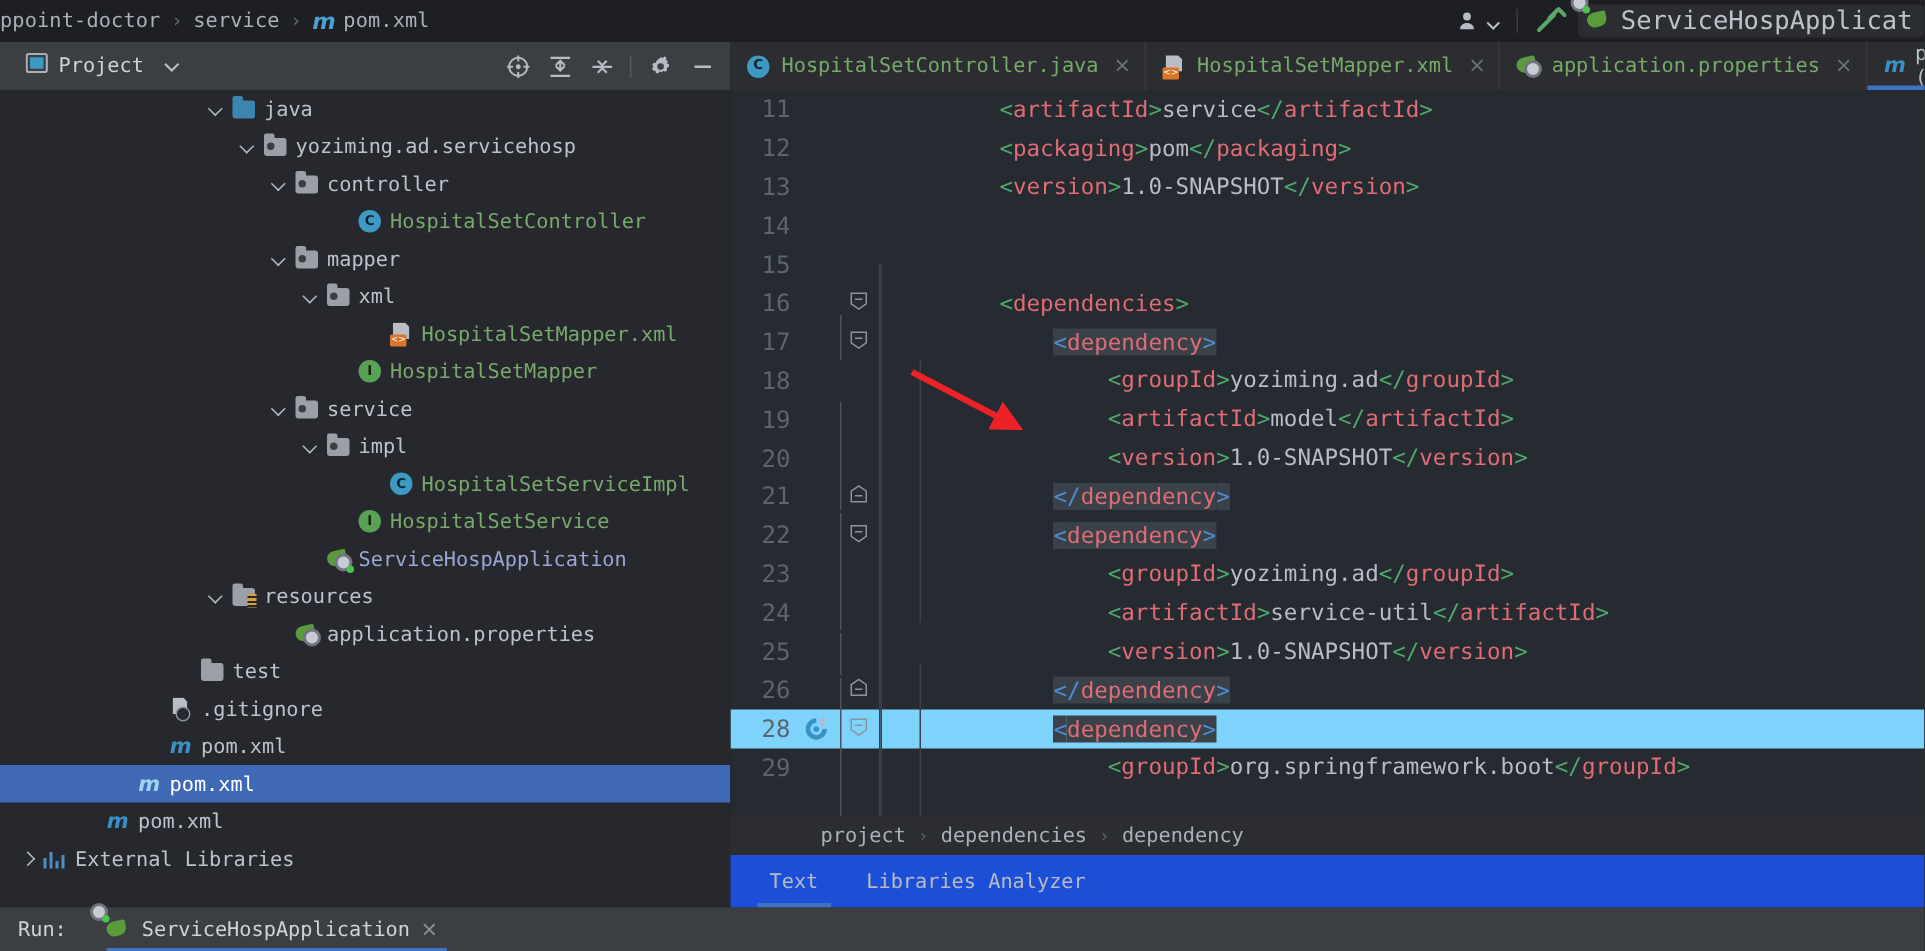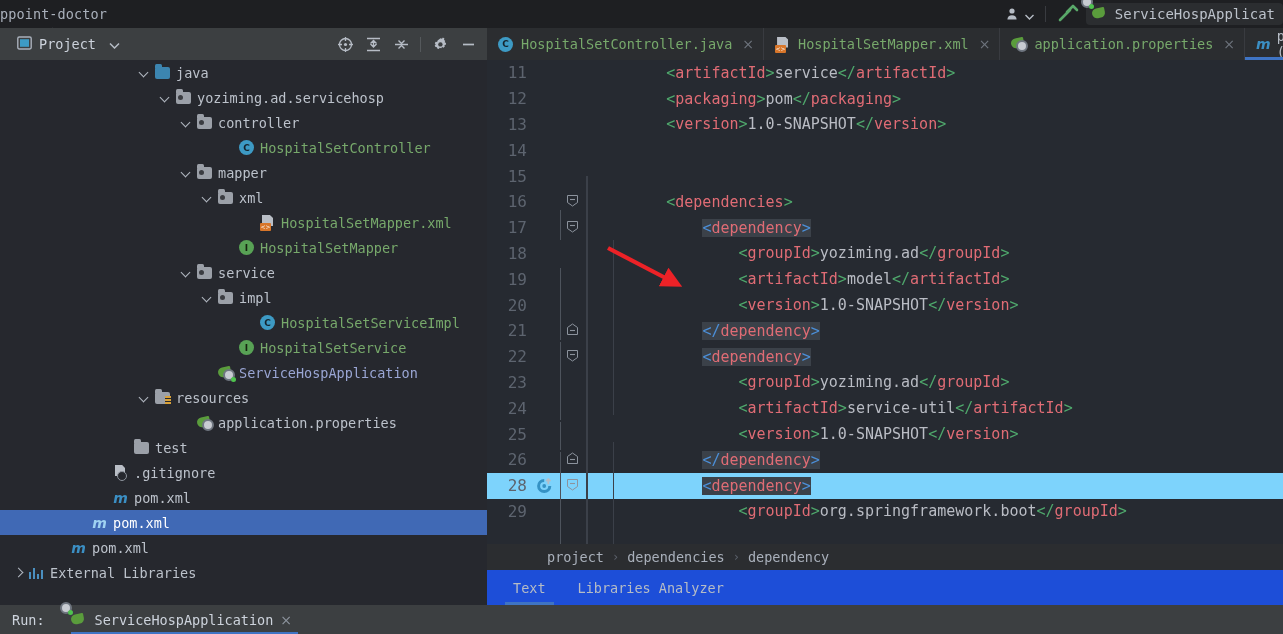--- a/index.html
+++ b/index.html
@@ -9,37 +9,37 @@
     font-family: "DejaVu Sans Mono", "Liberation Mono", monospace;
     overflow: hidden;
   }
   #app { position: relative; width: 1283px; height: 634px; }
 
   
   .topbar {
     position: absolute; left: 0; top: 0; width: 1283px; height: 28px;
     background: #1e1f22; display: flex; align-items: center;
   }
-  .crumbs { display: flex; align-items: center; height: 16px; padding-left: 0px; flex-direction: column; }
+  .crumbs { display: flex; align-items: center; height: 16px; padding-left: 0px; }
   .crumb { color: #a9b0bb; font-size: 13.5px; letter-spacing: .1px; }
   .crumb-sep { color: #5e6570; font-size: 13px; margin: 0 7px; }
   .mvn-ico {
     color: #4a9fd4; font-style: italic; font-weight: 700;
     font-size: 15px; font-family: "DejaVu Sans", sans-serif; margin-right: 5px;
   }
   .topbar-right {
     position: absolute; right: 0; top: 0; height: 28px;
     display: flex; align-items: center;
   }
   .tb-btn { display: flex; align-items: center; height: 28px; padding: 0 7px; }
   .tb-divider { width: 1px; height: 16px; background: #393b40; margin: 0 4px; }
   .runcfg {
     display: flex; align-items: center; height: 22px; gap: 6px;
     background: #2b2d30; border-radius: 4px; padding: 0 8px 0 6px;
-    color: #bcc2cb; font-size: 14px;
+    color: #bcc2cb; font-size: 17px;
   }
 
   
   .proj-header {
     position: absolute; left: 0; top: 28px; width: 487px; height: 32px;
     background: #3c3f41; display: flex; align-items: center;
   }
   .proj-title {
     display: flex; align-items: center; gap: 7px;
     margin-left: 17px; color: #cdd3dc; font-size: 13.5px;

